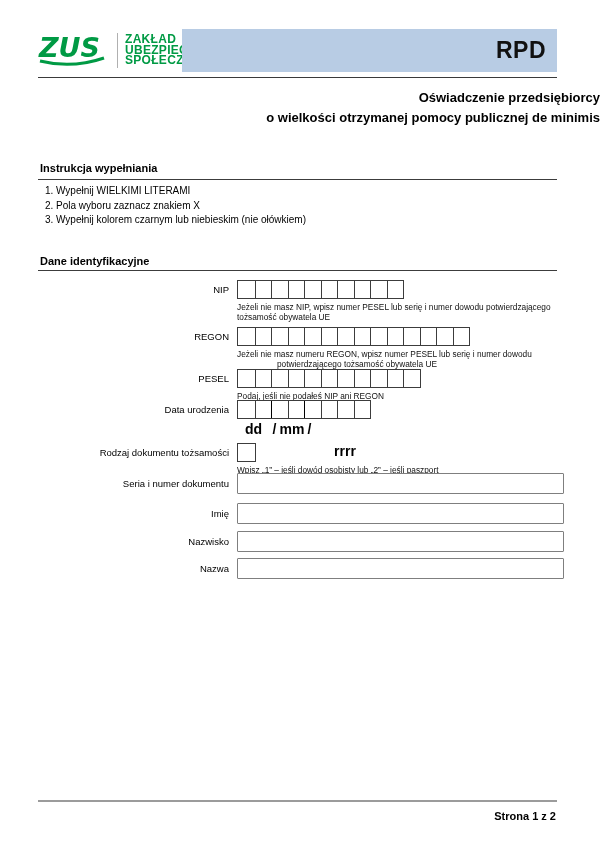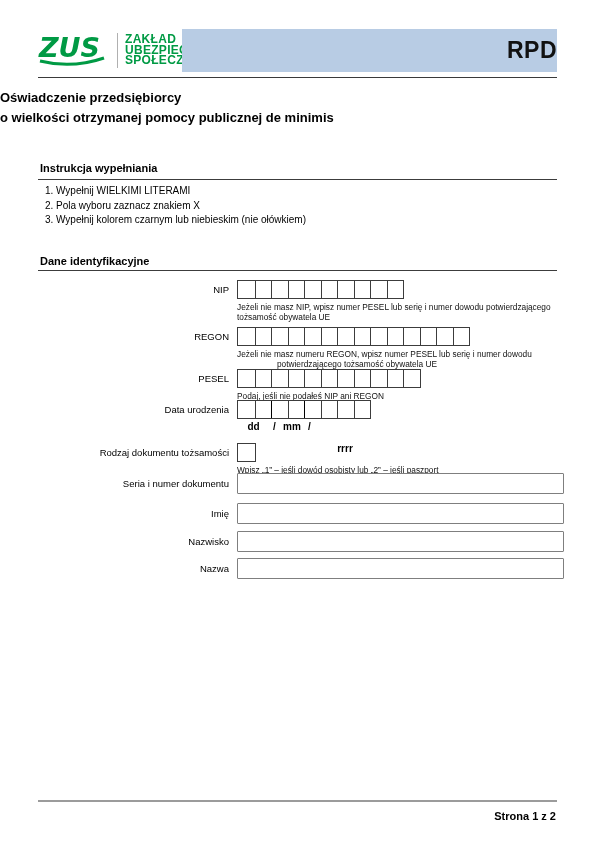--- a/index.html
+++ b/index.html
@@ -6,27 +6,27 @@
   .page {
     position:relative; width:600px; height:849px; background:#ffffff;
     font-family:"Liberation Sans", sans-serif; color:#000; overflow:hidden;text-decoration:underline;
   }
   
   .logo-mark { position:absolute; left:38px; top:30px; width:74px; height:42px; }
   .logo-sep  { position:absolute; left:117px; top:33px; width:1px; height:35px; background:#b0b0b0; }
   .logo-org  { position:absolute; left:125px; top:34px; font-size:12px; font-weight:bold;
                letter-spacing:0.3px; line-height:10.5px; color:#009A44; }
   .band { position:absolute; left:182px; top:29px; width:375px; height:43px;
-          display:flex; align-items:center; justify-content:flex-end; padding-right:0;
+          display:flex; align-items:center; justify-content:flex-end; padding-right:11px;
           box-sizing:border-box; }
   .band-code { font-size:23px; font-weight:bold; letter-spacing:0.5px; color:#111; }
   .header-rule { position:absolute; left:38px; top:77px; width:519px; border-top:1.3px solid #3a3a3a; }
 
   
-  .title { position:absolute; left:0; top:88px; width:600px; text-align:left;
+  .title { position:absolute; left:0; top:88px; width:600px; text-align:right;
            font-size:13px; font-weight:bold; line-height:20px; }
 
   
   .sec-head { position:absolute; left:40px; font-size:11px; font-weight:bold; }
   .sec-rule { position:absolute; left:38px; width:519px; border-top:1.4px solid #3c3c3c; }
 
   
   .instr-list { position:absolute; left:40px; top:184px; margin:0; padding-left:16px;
                 font-size:10px; line-height:14.5px; }
 
@@ -39,21 +39,21 @@
   .ffields { position:absolute; left:199px; top:0; }
 
   .strip { display:flex; border:1px solid #3c3c3c; background:#fff; width:max-content; }
   .cell  { width:16.5px; height:17px; box-sizing:border-box; }
   .cell + .cell { border-left:1px solid #3c3c3c; }
   .date-strip .cell:nth-child(3),
   .date-strip .cell:nth-child(5) { border-left:1.8px solid #000; }
 
   .helper { font-size:8.3px; line-height:10.5px; margin-top:2.5px; color:#111; white-space:nowrap; }
 
-  .date-sub { display:flex; font-size:10px; font-weight:bold; margin-top:2px; }
+  .date-sub { display:flex; font-size:14px; font-weight:bold; margin-top:2px; }
   .date-sub .seg-dd   { width:33px; text-align:center; }
   .date-sub .seg-sl1  { width:9px;  text-align:center; }
   .date-sub .seg-mm   { width:26px; text-align:center; }
   .date-sub .seg-sl2  { width:9px;  text-align:center; }
   .date-sub .seg-yyyy { width:62px; text-align:center;margin-top:22px; }
 
   .long-field { width:317px; height:19px; border:1.5px solid #7f7f7f; border-radius:1px;
                 background:#fff; font-family:"Liberation Sans", sans-serif; font-size:10px;
                 padding:0 4px; box-sizing:content-box; outline:none; }
 

